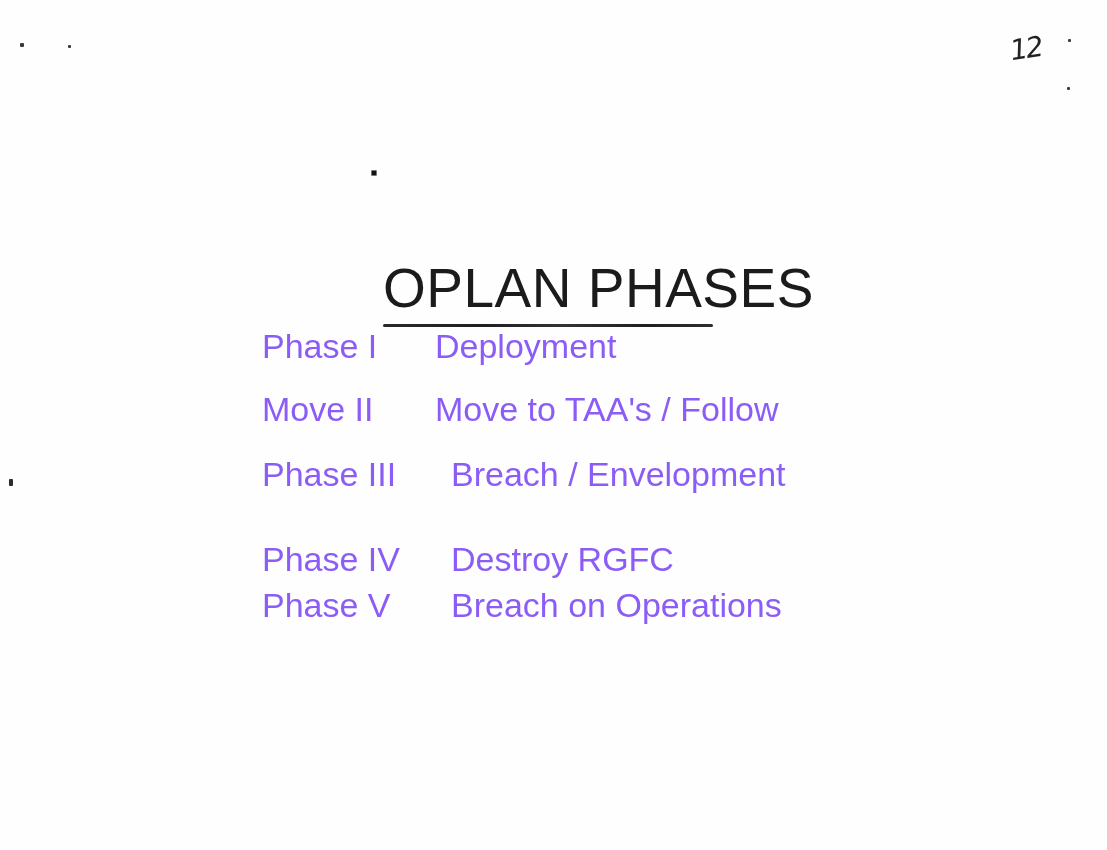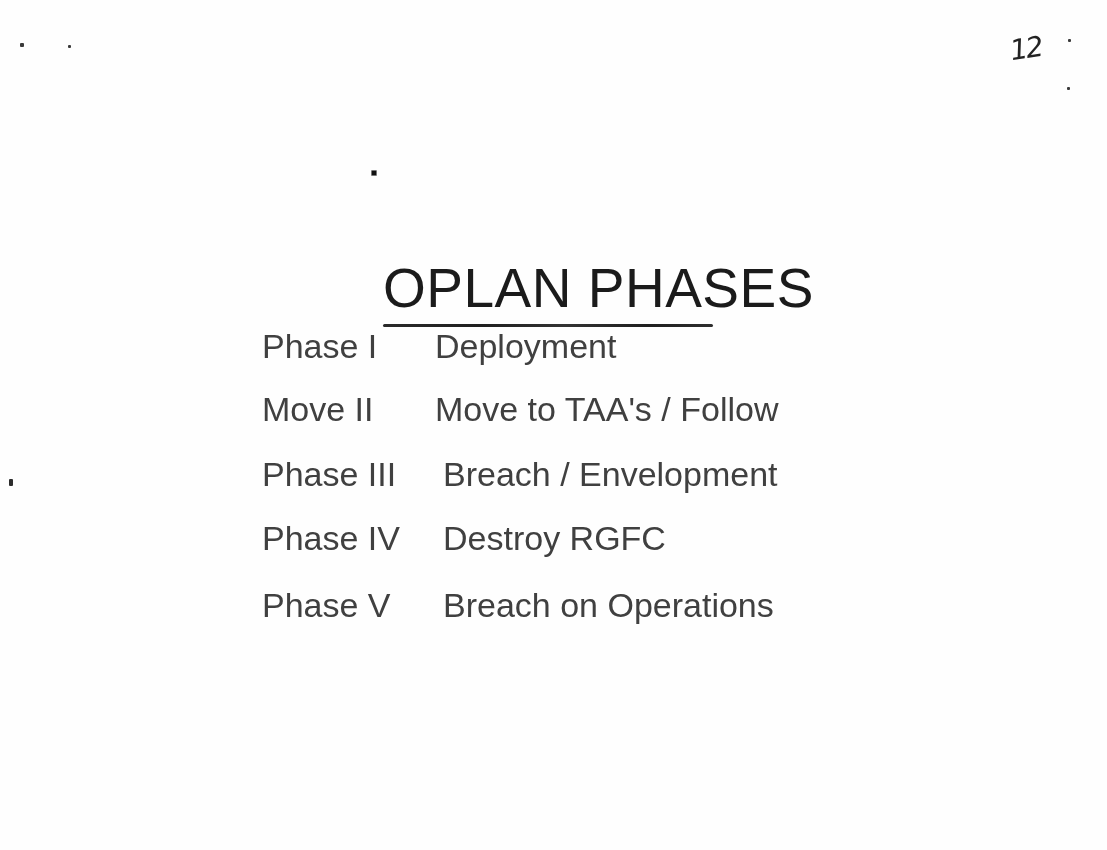--- a/index.html
+++ b/index.html
@@ -58,36 +58,36 @@
     width: 330px;
     background: linear-gradient(90deg, #2a2a2a 0%, #1f1f1f 30%, #333 55%, #1f1f1f 80%, #2e2e2e 100%);
     border-radius: 2px;
   }
   
   .phase-row {
     position: absolute;
     left: 262px;
     display: flex;
     font-size: 34px;
-    color: #404040;
+    color: #8b5cf6;
     white-space: nowrap;
   }
   .phase-row:nth-of-type(1) { top: 327px; }
   .phase-row:nth-of-type(2) { top: 390px; }
   .phase-row:nth-of-type(3) { top: 455px; align-items: flex-end; }
-  .phase-row:nth-of-type(4) { top: 519px; }
+  .phase-row:nth-of-type(4) { top: 540px; }
   .phase-row:nth-of-type(5) { top: 586px; justify-content: space-between; }
   .phase-label {
     width: 173px;
     flex: 0 0 auto;
   }
   .phase-desc {
     flex: 0 0 auto;
   }
-  .phase-row:nth-of-type(n+3) .phase-desc { margin-left: 8px; }
+  .phase-row:nth-of-type(n+3) .phase-desc { margin-left: 16px; }
   
   .speck {
     position: absolute;
     background: #3a3a3a;
     width: 4px;
     height: 4px;
     border-radius: 1px;
   }
   .speck.s1 { left: 20px;   top: 43px;  }
   .speck.s2 { left: 68px;   top: 45px;  width: 3px; height: 3px; }

